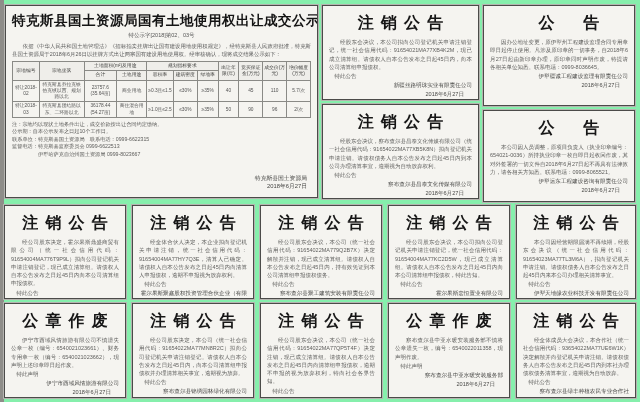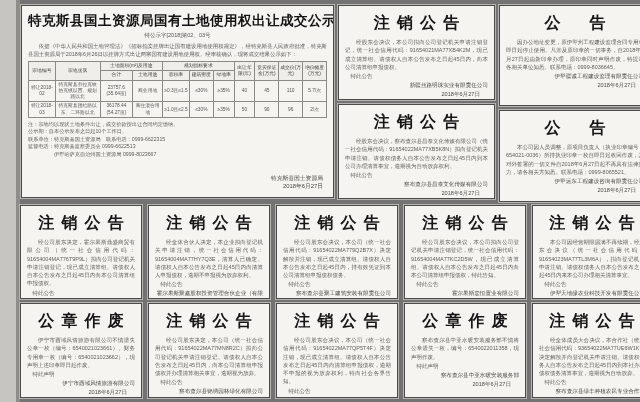--- a/index.html
+++ b/index.html
@@ -2,21 +2,21 @@
 <html><head>
 <meta charset="utf-8">
 <style>
   html,body{margin:0;padding:0;}
   body{
     width:640px;height:402px;overflow:hidden;
     background:#c6c5c1;
     font-family:"Liberation Sans","DejaVu Sans",sans-serif;
     position:relative;
   }
-  .page{position:absolute;inset:0;background:#737373;margin-left:16px;}
+  .page{position:absolute;inset:0;background:#86efac;}
   .page:before{content:"";position:absolute;left:0;top:0;width:4px;height:100%;background:#8e8d89;}
   .box{
     position:absolute;background:#f5f4f0;border:1px solid #4b4b49;
     box-sizing:border-box;padding:5px 6px;overflow:hidden;
     box-shadow:0 0 0 1px #b5b4b0;
   }
   
   .big h1{
     margin:1px 0 2px;font-size:13.5px;font-weight:bold;color:#141414;
     text-align:center;letter-spacing:.5px;white-space:nowrap;
@@ -36,21 +36,21 @@
   .notes{margin-top:3px;}
   .notes div{font-size:5.2px;color:#5d5d5b;line-height:1.45;filter:blur(.25px);}
   .notes .ind{text-indent:5em;}
   .bigsig{position:absolute;right:10px;bottom:6px;text-align:right;}
   .bigsig div{font-size:5.8px;color:#454543;line-height:1.5;}
   
   .ntitle{
     margin:2px 0 4px;text-align:center;font-weight:bold;color:#161616;
     font-size:16px;letter-spacing:.45em;text-indent:.45em;white-space:nowrap;
   }
-  .ntitle.wide{letter-spacing:1.8em;text-indent:1.8em;}
+  .ntitle.wide{letter-spacing:1.8em;text-indent:1.8em;text-align:right;}
   .nbody{
     margin:0;font-size:5.5px;line-height:1.5;color:#5e5e5c;
     text-align:justify;text-indent:2em;filter:blur(.28px);
   }
   .nclosing{font-size:5.5px;color:#5e5e5c;margin-top:2px;text-indent:1em;}
   .nsigner{font-size:5.6px;color:#4a4a48;text-align:right;margin-top:2px;}
   .nsigner2{font-size:5.6px;color:#4a4a48;text-align:right;}
   .ndate{font-size:5.6px;color:#4a4a48;text-align:right;margin-top:1px;padding-right:8px;}
 </style>
 </head>

